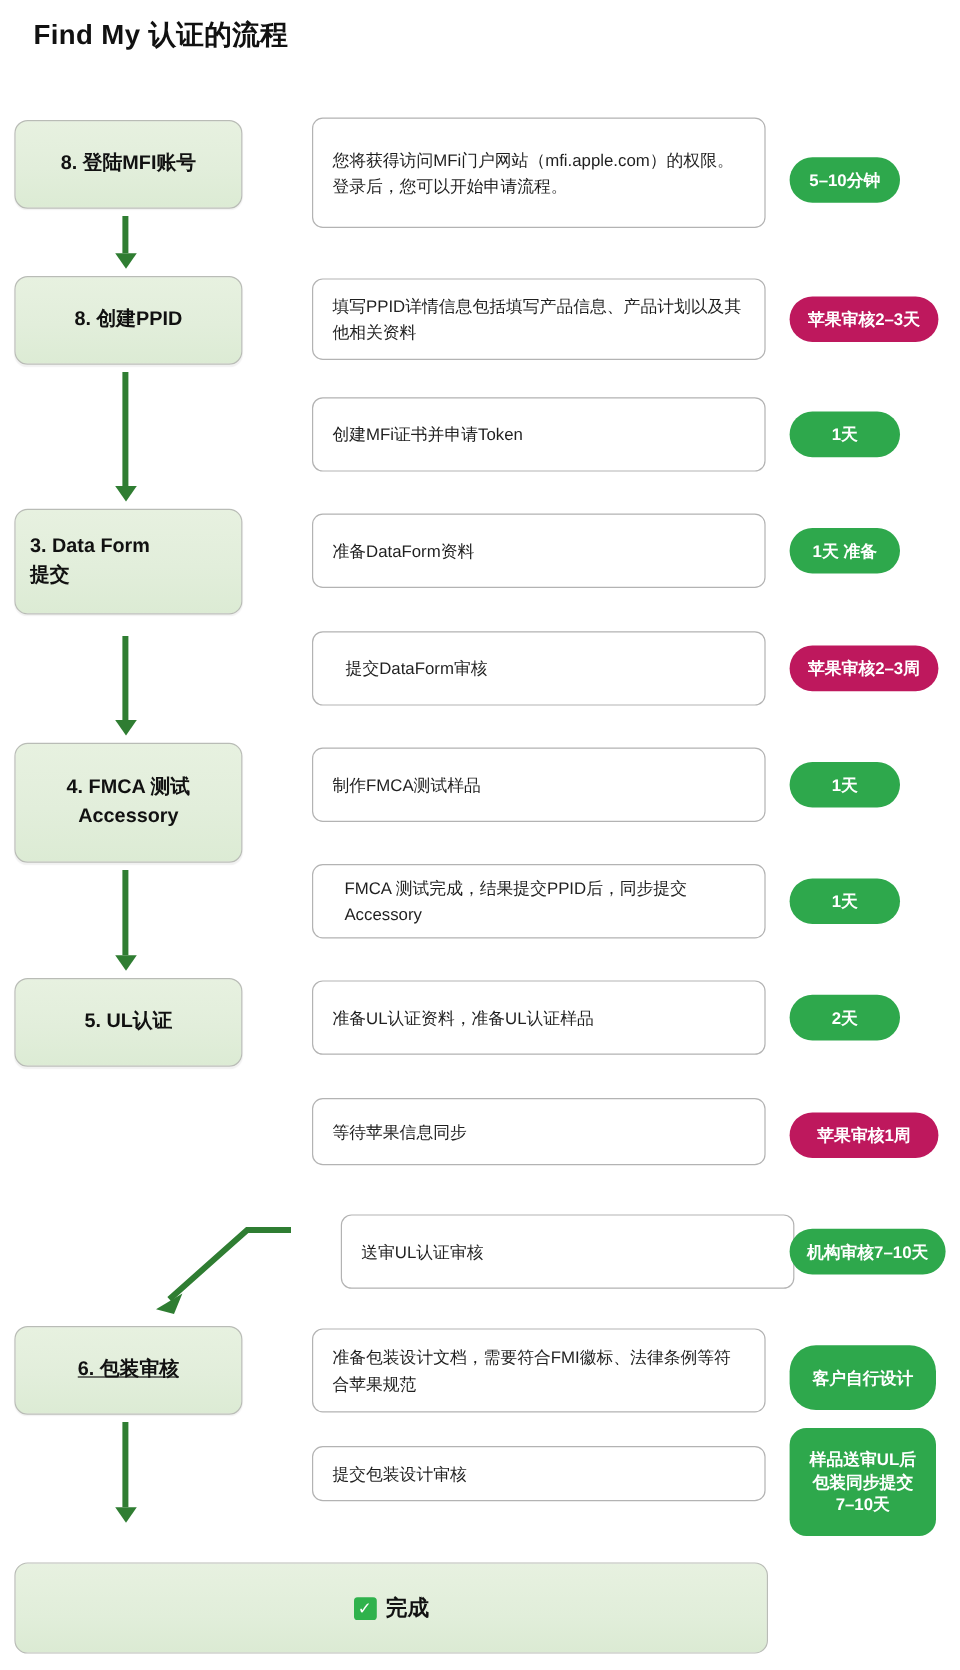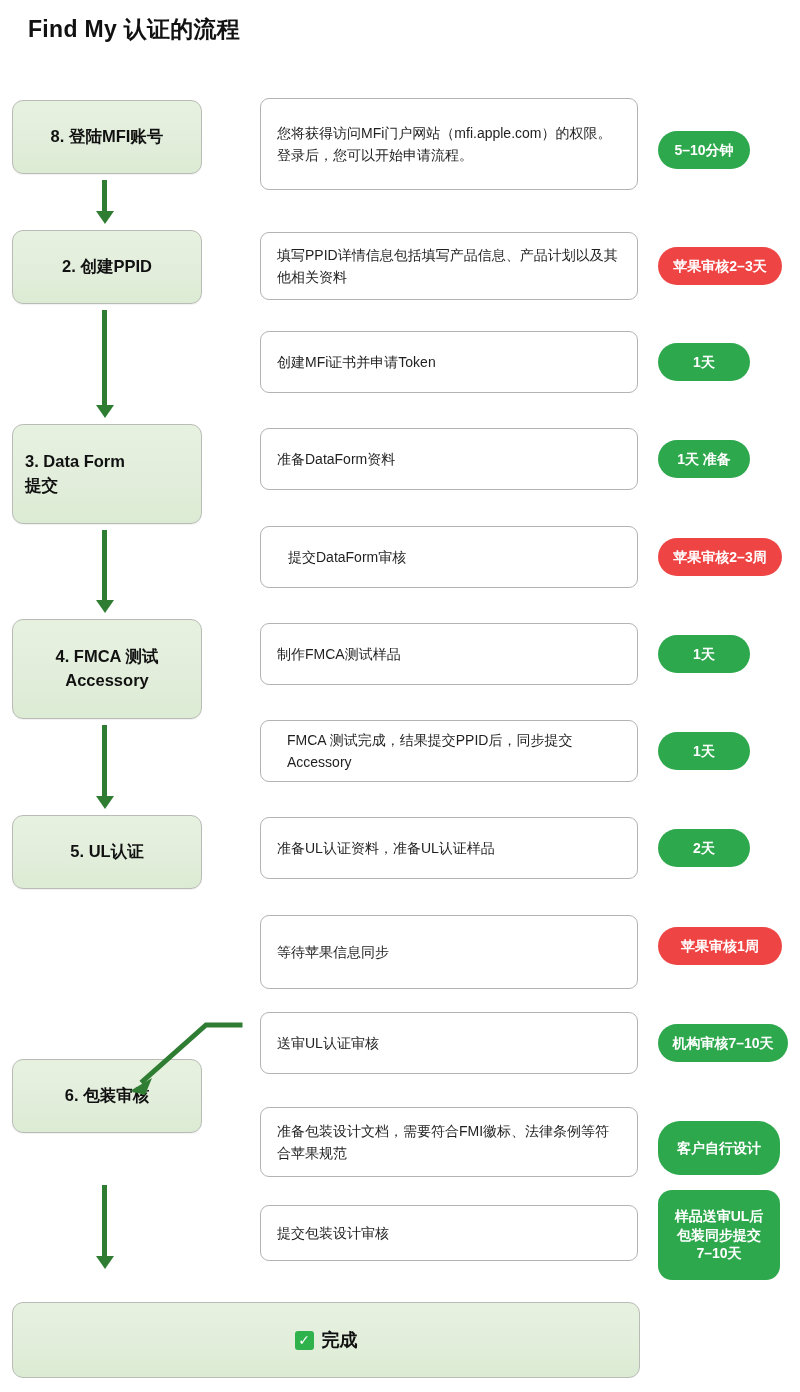--- a/index.html
+++ b/index.html
@@ -53,21 +53,21 @@
   .desc-text{ font-size:14px; line-height:1.6; color:#1f1f1f; }
 
   
   .badge{
     position:absolute; box-sizing:border-box;
     display:flex; align-items:center; justify-content:center;
     border-radius:22px; color:#fff; font-size:14px; font-weight:bold;
     text-align:center; line-height:1.35; padding:5px 10px;
   }
   .badge.green{ background:#2ea84c; }
-  .badge.red{ background:#ef4444; }
+  .badge.red{ background:#be185d; }
 
   
   #final-bar{
     position:absolute; left:12px; top:1302px; width:628px; height:76px;
     box-sizing:border-box;
     background:linear-gradient(180deg,#e7f1e0 0%,#e1eeda 60%,#dbead3 100%);
     border:1px solid #b9bcb6; border-radius:11px;
     display:flex; align-items:center; justify-content:center; gap:8px;
   }
   #final-bar .check-icon{
@@ -80,38 +80,38 @@
 </head>
 <body>
 
 <div id="page-title">Find My 认证的流程</div>
 
 <div class="step-box" style="top:100px;height:74px;">
   <div class="step-label">8. 登陆MFI账号</div>
 </div>
 
 <div class="step-box" style="top:230px;height:74px;">
-  <div class="step-label">2. 创建PPID</div>
-</div>
-
-<div class="step-box" style="top:424px;height:100px;justify-content:flex-end;">
+  <div class="step-label">8. 创建PPID</div>
+</div>
+
+<div class="step-box" style="top:424px;height:88px;justify-content:flex-end;">
   <div class="step-label left-wrap" style="white-space:pre-line;">3. Data Form
 提交</div>
 </div>
 
 <div class="step-box" style="top:619px;height:100px;">
   <div class="step-label" style="white-space:pre-line;">4. FMCA 测试
 Accessory</div>
 </div>
 
 <div class="step-box" style="top:815px;height:74px;">
   <div class="step-label">5. UL认证</div>
 </div>
 
-<div class="step-box" style="top:1059px;height:74px;">
+<div class="step-box" style="top:1105px;height:74px;text-decoration:underline;">
   <div class="step-label">6. 包装审核</div>
 </div>
 
 <div class="v-arrow" style="top:180px;height:44px;">
   <div class="shaft" style="height:31px;"></div>
     <div class="head" style="top:31px;"></div>
 </div>
 <div class="v-arrow" style="top:310px;height:108px;">
   <div class="shaft" style="height:95px;"></div>
     <div class="head" style="top:95px;"></div>
@@ -167,36 +167,36 @@
 <div class="desc-box" style="top:720px;height:62px;padding-left:26px;">
     <div class="desc-text">FMCA 测试完成，结果提交PPID后，同步提交Accessory</div>
   </div>
 <div class="badge green" style="left:658px;top:732px;width:92px;height:38px;">1天</div>
 
 <div class="desc-box" style="top:817px;height:62px;">
     <div class="desc-text">准备UL认证资料，准备UL认证样品</div>
   </div>
 <div class="badge green" style="left:658px;top:829px;width:92px;height:38px;">2天</div>
 
-<div class="desc-box" style="top:915px;height:74px;">
+<div class="desc-box" style="top:915px;height:56px;">
     <div class="desc-text">等待苹果信息同步</div>
   </div>
 <div class="badge red" style="left:658px;top:927px;width:124px;height:38px;">苹果审核1周</div>
 
-<div class="desc-box" style="top:1012px;height:62px;">
+<div class="desc-box" style="top:1012px;height:62px;margin-left:24px;">
     <div class="desc-text">送审UL认证审核</div>
   </div>
 <div class="badge green" style="left:658px;top:1024px;width:130px;height:38px;">机构审核7–10天</div>
 
 <div class="desc-box" style="top:1107px;height:70px;">
     <div class="desc-text">准备包装设计文档，需要符合FMI徽标、法律条例等符合苹果规范</div>
   </div>
 <div class="badge green" style="left:658px;top:1121px;width:122px;height:54px;">客户自行设计</div>
 
-<div class="desc-box" style="top:1205px;height:56px;padding-left:16px;">
+<div class="desc-box" style="top:1205px;height:46px;padding-left:16px;">
     <div class="desc-text">提交包装设计审核</div>
   </div>
 <div class="badge green" style="left:658px;top:1190px;width:122px;height:90px;border-radius:14px;white-space:pre-line;">样品送审UL后
 包装同步提交
 7–10天</div>
 
 <div id="final-bar">
   <span class="check-icon">✓</span>
   <span class="final-label">完成</span>
 </div>

